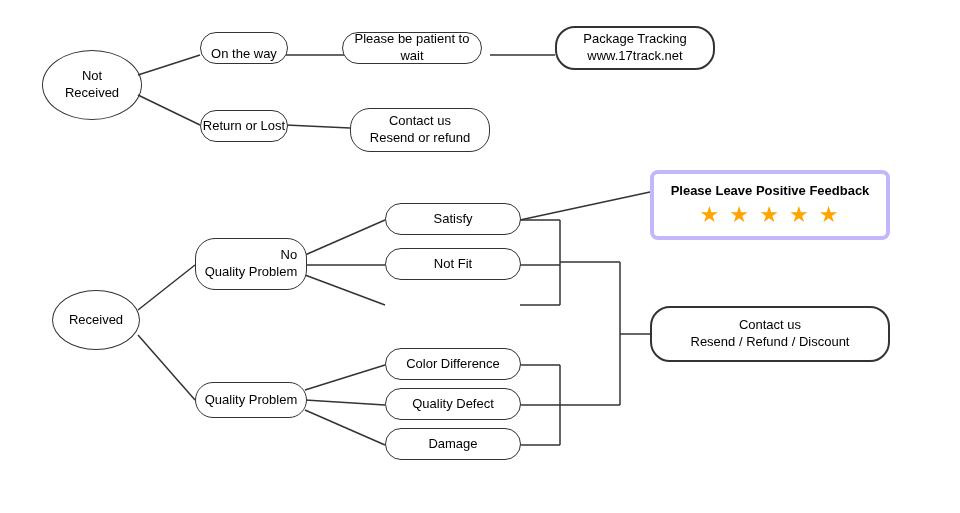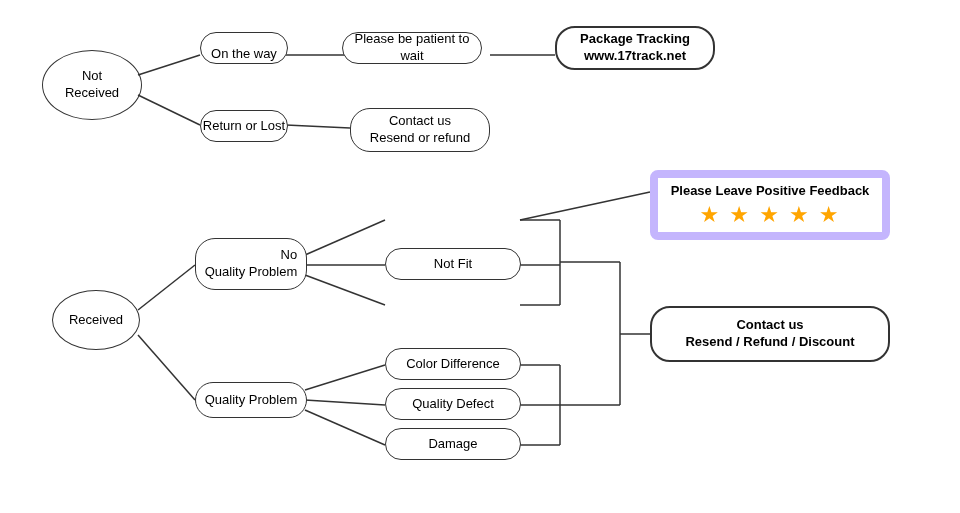--- a/index.html
+++ b/index.html
@@ -31,25 +31,25 @@
     }
     .rect {
       border: 1.5px solid #333;
       border-radius: 20px;
       background: #fff;
     }
     .rect-bold {
       border: 2px solid #333;
       border-radius: 20px;
       background: #fff;
-      font-weight: bold;
+      font-weight: normal;
       justify-content: center;
     }
     .feedback-box {
-      border: 8px solid #c4b5fd;
+      border: 4px solid #c4b5fd;
       border-radius: 8px;
       background: #fff;
       display: flex;
       flex-direction: column;
       align-items: center;
       justify-content: center;
       padding: 6px 10px;
       position: absolute;
     }
     .stars {
@@ -157,20 +157,23 @@
 
   <div class="node rect" style="left:195px; top:238px; width:112px; height:52px;">
     <span style="white-space:pre-line; text-align:right;">No
 Quality Problem</span>
   </div>
 
   <div class="node rect" style="left:195px; top:382px; width:112px; height:36px;">
     <span>Quality Problem</span>
   </div>
 
+  <div class="node rect" style="left:385px; top:203px; width:136px; height:32px;">
+    <span>Satisfy</span>
+  </div>
 
   <div class="node rect" style="left:385px; top:248px; width:136px; height:32px;">
     <span>Not Fit</span>
   </div>
 
 
   <div class="node rect" style="left:385px; top:348px; width:136px; height:32px;">
     <span>Color Difference</span>
   </div>
 

